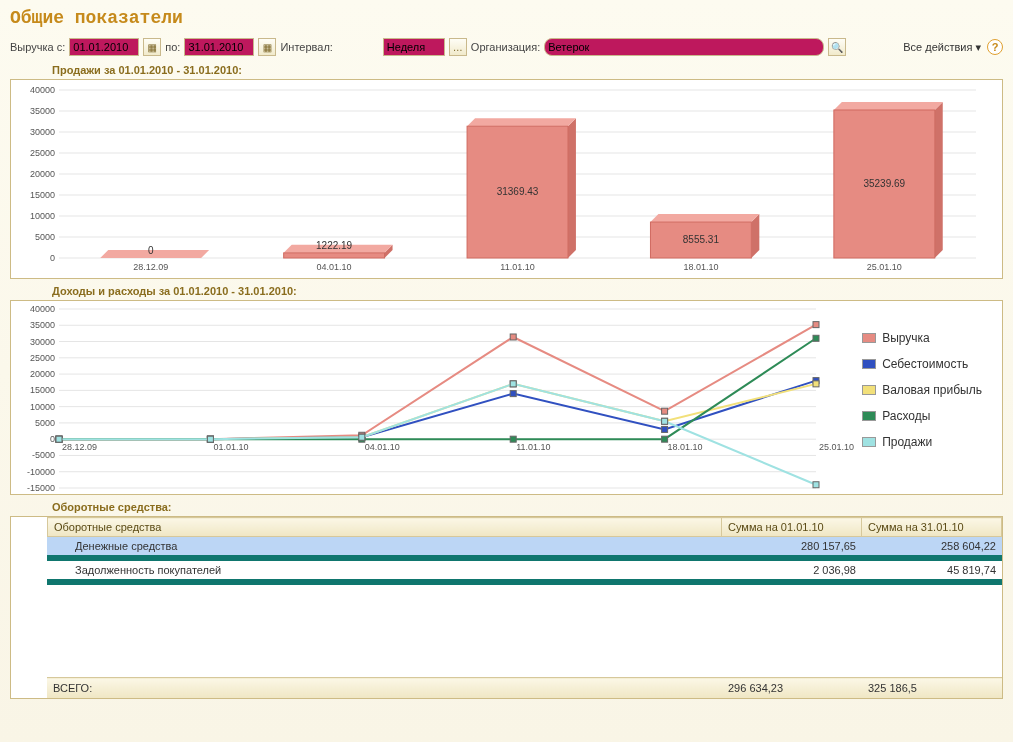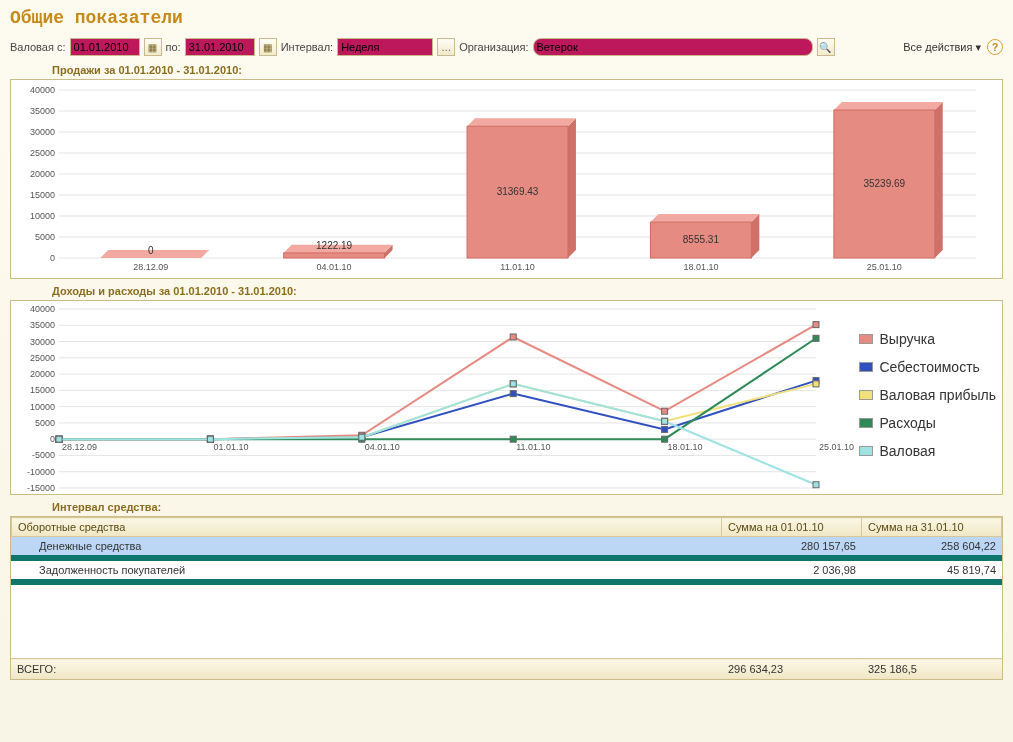--- a/index.html
+++ b/index.html
@@ -29,21 +29,21 @@
   }
   .toolbar label { color: #444; }
   .toolbar input[type=text] {
     border: 1px solid #c9b98c;
     background: #be185d;
     height: 18px;
     padding: 0 3px;
     font-size: 11px;
   }
   .date-input { width: 70px; }
-  .interval-input { width: 96px; }
+  .interval-input { width: 62px; margin-left: 46px; }
   .org-input { width: 280px; border-radius: 8px; }
   .icon-btn {
     display: inline-flex;
     align-items: center;
     justify-content: center;
     width: 18px;
     height: 18px;
     border: 1px solid #c9b98c;
     background: linear-gradient(#fefdf6,#f1eacb);
     cursor: pointer;
@@ -78,30 +78,31 @@
   }
   #bar-chart { height: 200px; }
   #line-chart { height: 195px; }
   svg { display:block; }
   .axis-label { font-size: 9px; fill: #555; }
   .grid-line { stroke: #e5e5e5; stroke-width: 1; }
   .bar { fill: #e68b82; stroke: #d06a60; }
   .bar-top { fill: #f2a9a1; }
   .bar-side { fill: #cf7168; }
   .bar-label { font-size: 10px; fill: #333; text-anchor: middle; }
-  .legend { position:absolute; right:6px; top:18px; font-size:14px; }
+  .legend { position:absolute; right:20px; top:18px; font-size:12px; }
   .legend div { display:flex; align-items:center; gap:6px; margin:12px 0; }
   .legend .sw { width:14px; height:10px; border:1px solid #999; }
   .table-wrap {
     border:1px solid #cdbb85;
     background:#fff;
     margin-top:3px;
-    height: 164px;
+    height: 183px;
     display:flex;
     flex-direction:column;
+    padding-left:36px;
   }
   table { width:100%; border-collapse:collapse; font-size:11px; }
   thead th {
     background: linear-gradient(#fbf7e6,#efe6c3);
     border:1px solid #d6c89b;
     padding:3px 6px;
     text-align:left;
     font-weight:normal;
     color:#5a4a15;
   }
@@ -127,21 +128,21 @@
   .col1 { width:auto; }
   .col2 { width:140px; }
   .col3 { width:140px; }
 </style>
 </head>
 <body>
 
 <h1>Общие показатели</h1>
 
 <div class="toolbar">
-  <label>Валовая с:</label>
+  <label>Выручка с:</label>
   <input class="date-input" type="text" value="01.01.2010" style="">
   <span class="icon-btn">▦</span>
 
   <label>по:</label>
   <input class="date-input" type="text" value="31.01.2010" style="">
   <span class="icon-btn">▦</span>
 
   <label>Интервал:</label>
   <input class="interval-input" type="text" value="Неделя" style="">
   <span class="icon-btn">…</span>
@@ -289,26 +290,26 @@
       <div>
         <span class="sw" style="background: rgb(242, 224, 122);"></span>
         <span>Валовая прибыль</span>
       </div>
       <div>
         <span class="sw" style="background: rgb(46, 139, 87);"></span>
         <span>Расходы</span>
       </div>
       <div>
         <span class="sw" style="background: rgb(159, 226, 226);"></span>
-        <span>Валовая</span>
+        <span>Продажи</span>
       </div>
     </div>
   </div>
 
-<div class="section-title">Интервал средства:</div>
+<div class="section-title">Оборотные средства:</div>
 <div class="table-wrap">
   <table>
     <colgroup>
         <col class="col1">
         <col class="col2">
         <col class="col3">
       </colgroup>
     <thead>
       <tr>
         <th>Оборотные средства</th>

